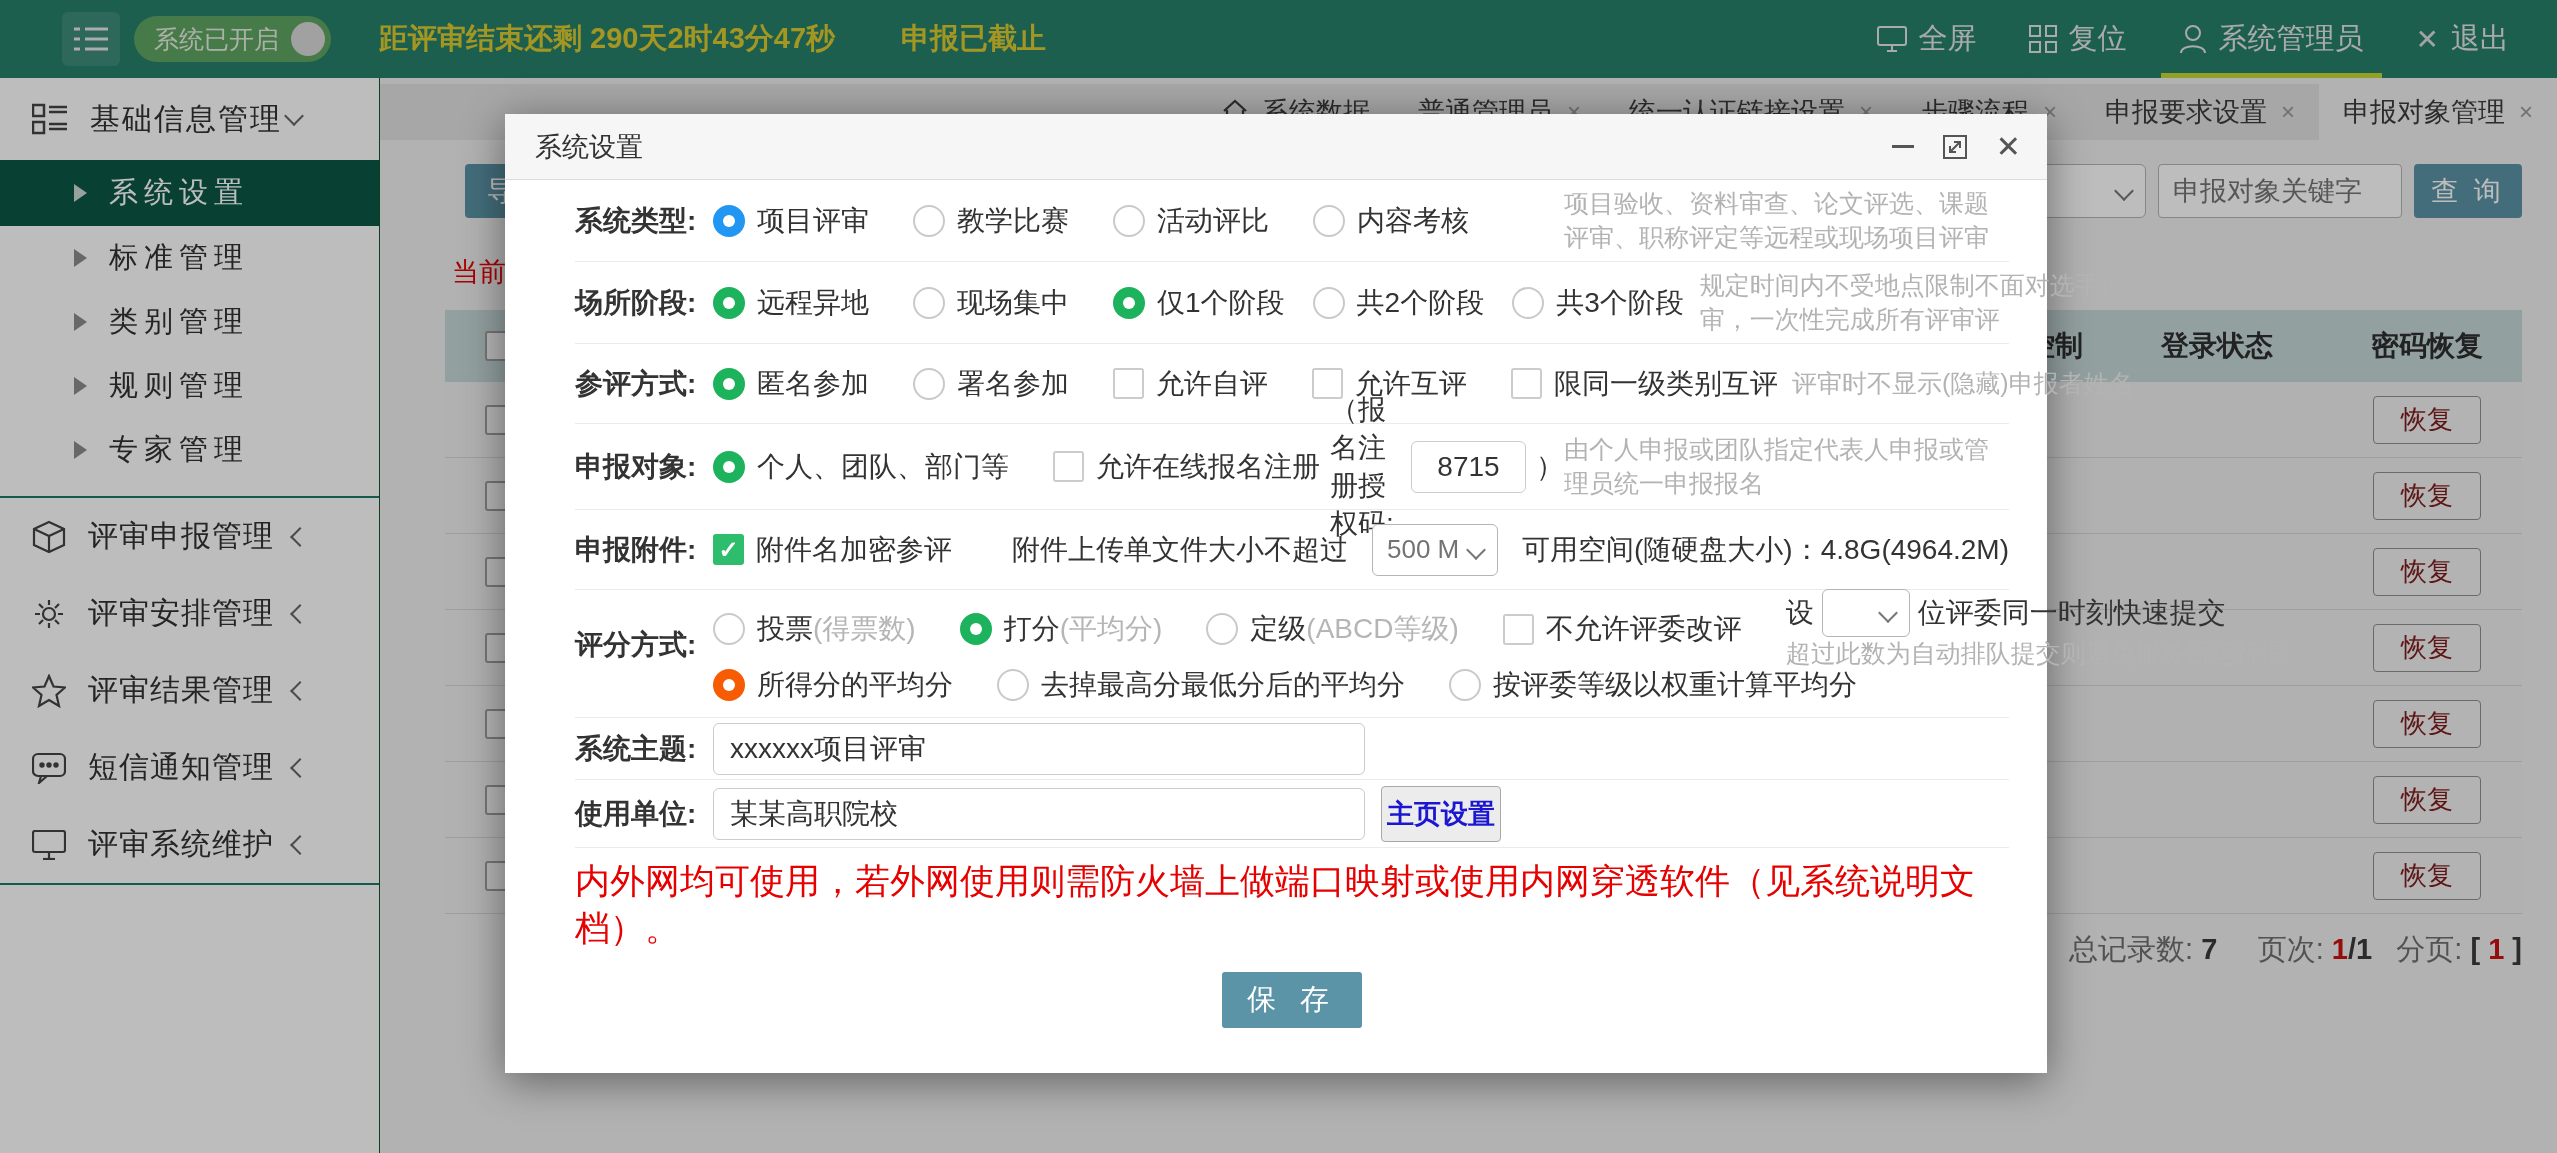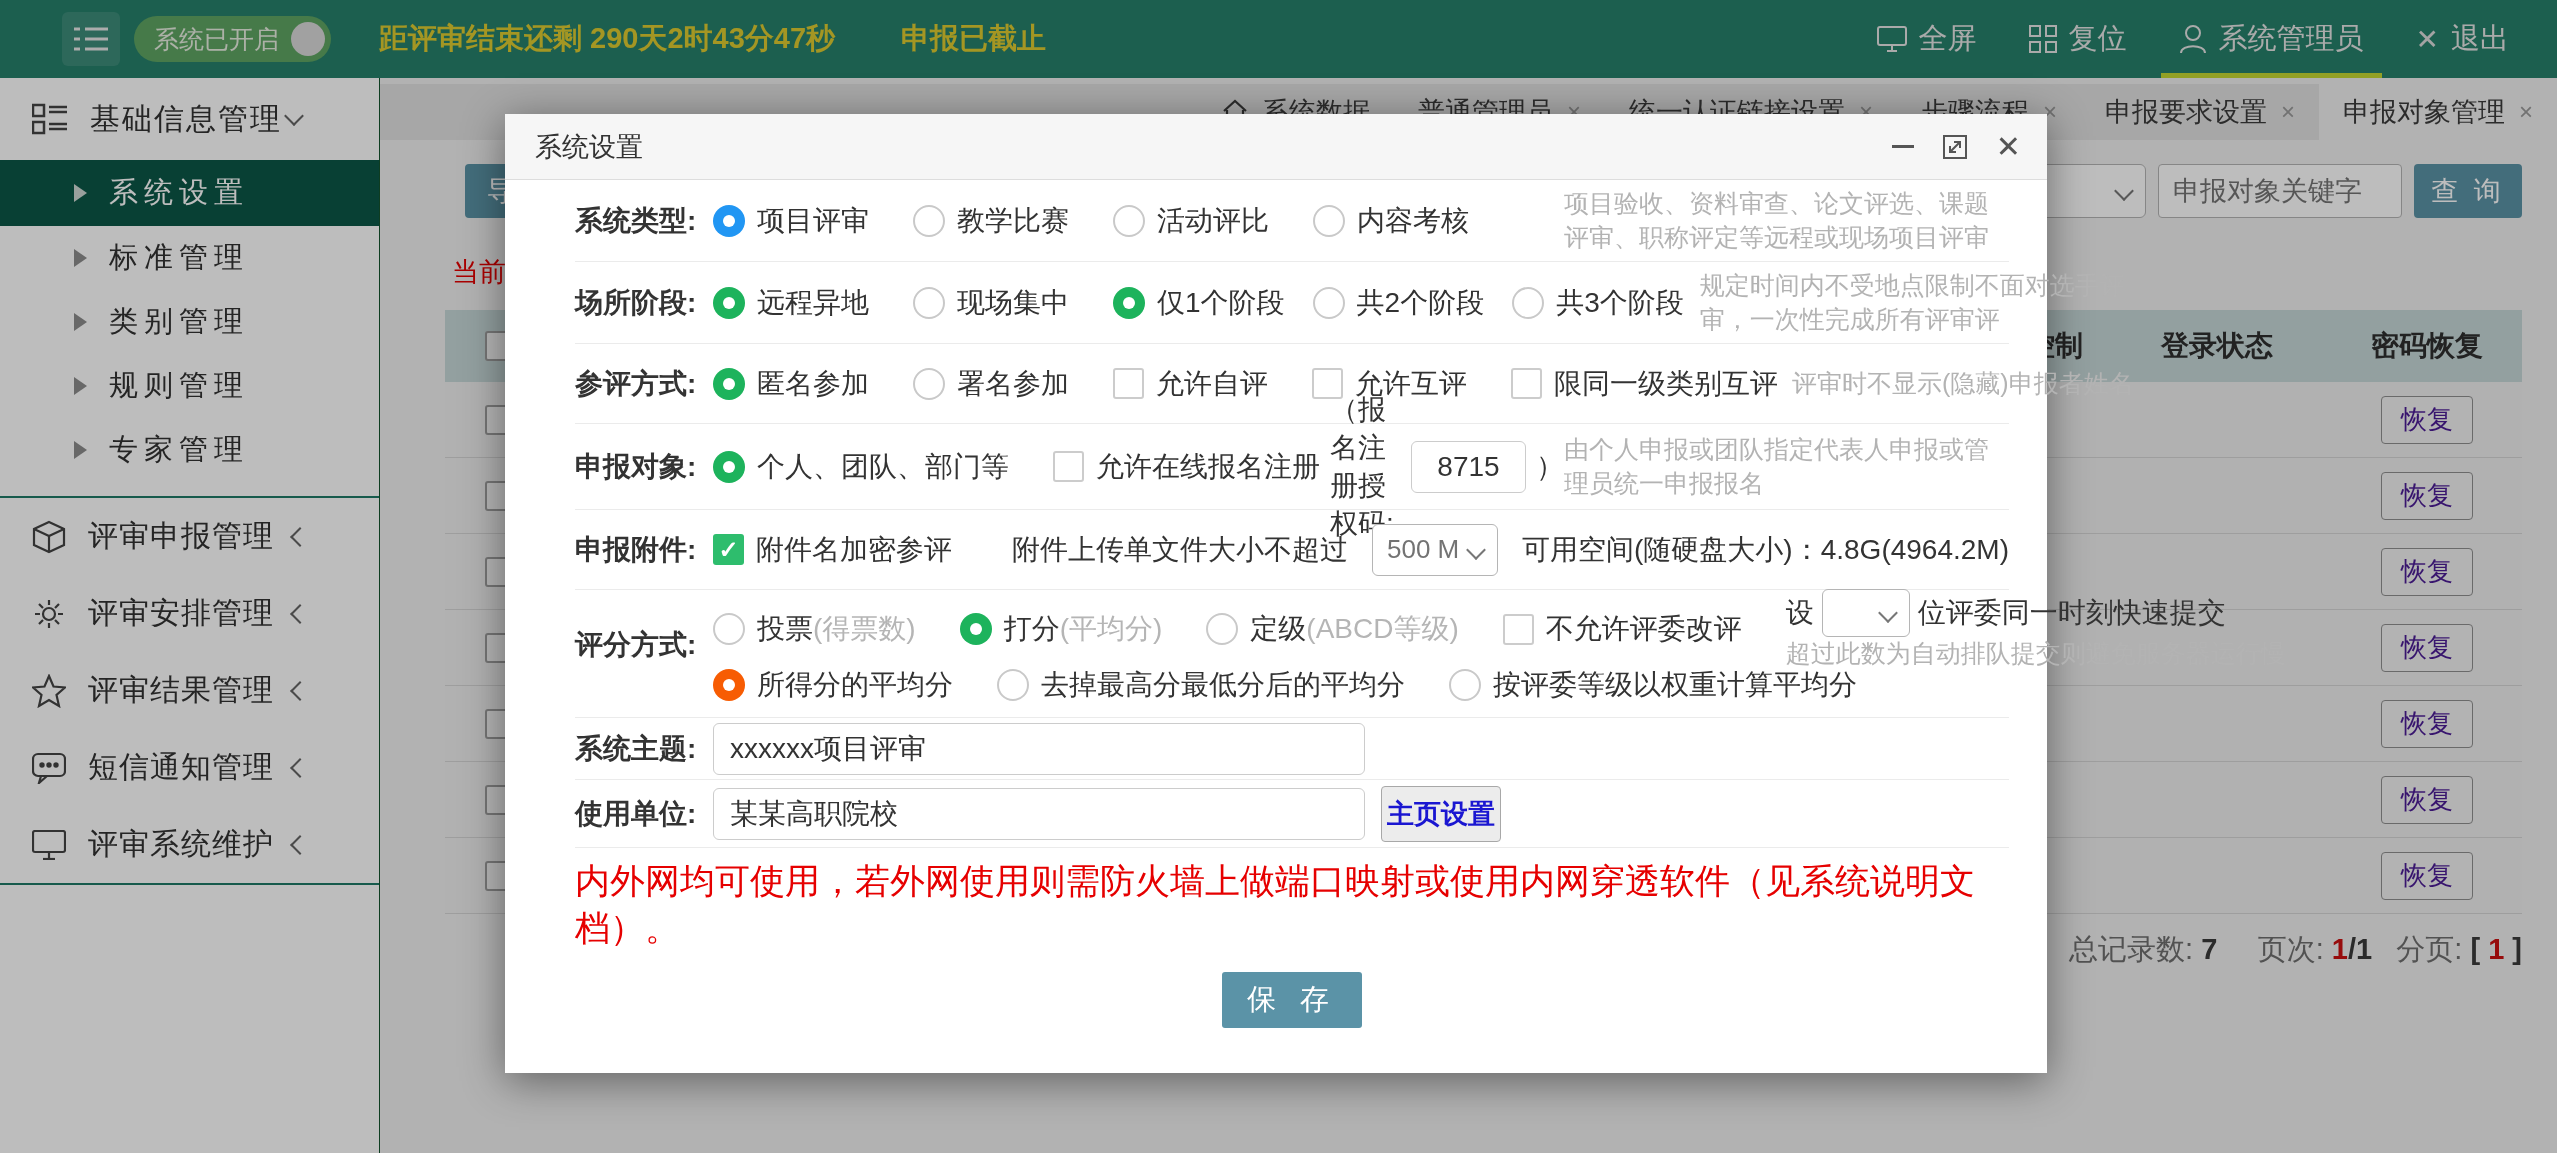--- a/index.html
+++ b/index.html
@@ -78,22 +78,22 @@
     align-items:center; }
   .col-cb { flex:0 0 110px; display:flex; justify-content:center; }
   .col-mid { flex:1 1 auto; }
   .col-lc { flex:0 0 150px; display:flex; justify-content:center; }
   .col-ls { flex:0 0 230px; display:flex; justify-content:center; }
   .col-pr { flex:0 0 190px; display:flex; justify-content:center; }
   .cb { width:30px; height:30px; border:2px solid #9f9f9f; border-radius:3px; background:#f7f7f7; }
   .stat { font-size:36px; font-weight:bold; }
   .stat.ok { color:#46a52c; }
   .stat.err { color:#c12a2a; }
-  .restore-btn { width:92px; height:48px; background:#f2f2f2; border:1px solid #8f8f8f;
-    border-radius:4px; font-size:26px; color:#4c1d95; cursor:pointer; font-family:inherit; }
+  .restore-btn { width:108px; height:48px; background:#f2f2f2; border:1px solid #8f8f8f;
+    border-radius:4px; font-size:26px; color:#7f1d1d; cursor:pointer; font-family:inherit; }
   .pagination { margin:16px 35px 0 0; text-align:right; font-size:29px; color:#6f6f6f; }
   .pagination b { color:#3a3a3a; }
   .pagination .red { color:#cc1111; font-weight:bold; }
 
   
   .overlay { position:absolute; inset:0; background:rgba(0,0,0,.26); z-index:40; }
   .modal { position:absolute; left:505px; top:114px; width:1542px; height:959px;
     background:#fff; z-index:60; box-shadow:0 8px 40px rgba(0,0,0,.45); }
   .mhead { height:66px; background:#f6f6f6; border-bottom:1px solid #ddd; display:flex;
     align-items:center; }

